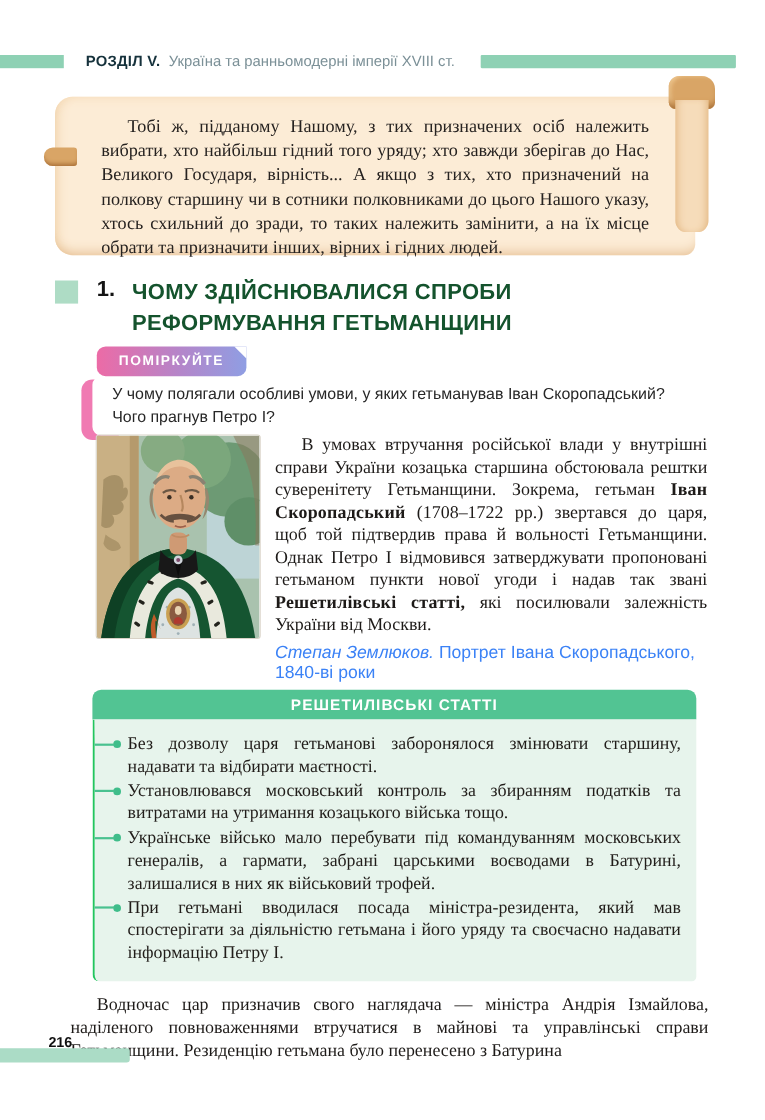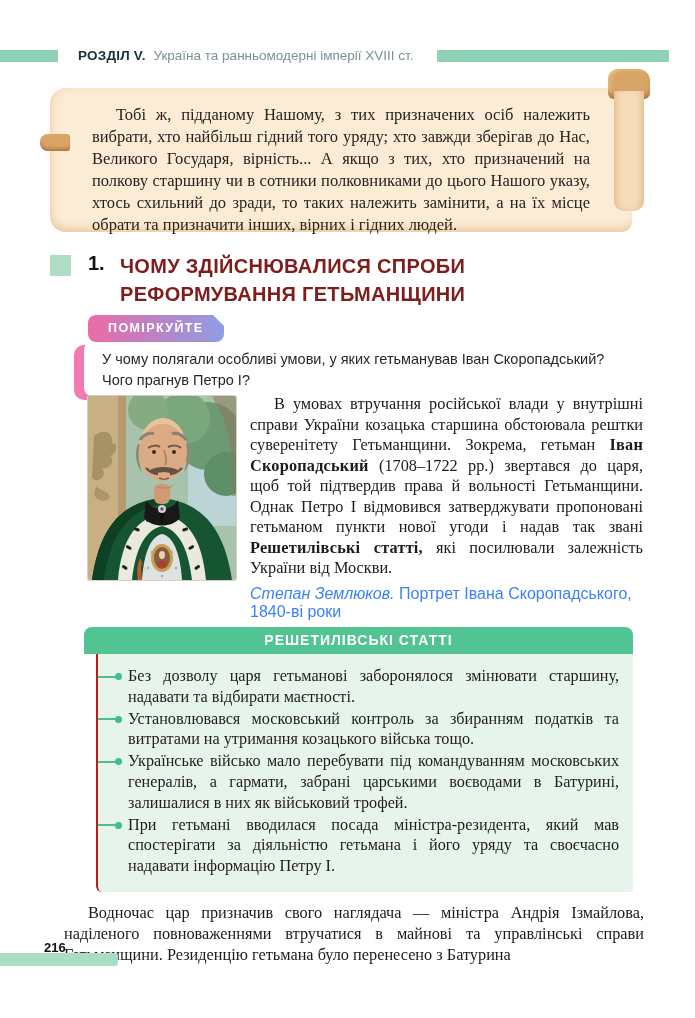--- a/index.html
+++ b/index.html
@@ -49,21 +49,21 @@
 
   
   .sect-square { position:absolute; left:50px; top:255px; width:21px; height:21px; background:#aedcc5; }
   .sect-num {
     position:absolute; left:88px; top:252px;
     font-family:"Liberation Sans", sans-serif; font-weight:bold; font-size:20px; color:#141414;
   }
   .sect-title {
     position:absolute; left:120px; top:252px; width:480px;
     font-family:"Liberation Sans", sans-serif; font-weight:bold; font-size:20px;
-    line-height:28px; color:#7f1d1d; letter-spacing:.3px;
+    line-height:28px; color:#14532d; letter-spacing:.3px;
   }
 
   
   .ponder-badge {
     position:absolute; left:88px; top:315px; z-index:3; height:27px; padding:0 20px;
     background:linear-gradient(90deg,#ec6ba6 0%, #b585c9 55%, #8f9ee3 100%);
     border-radius:8px 0 8px 8px; line-height:27px;
     font-family:"Liberation Sans", sans-serif; font-weight:bold; font-size:12.5px;
     color:#ffffff; letter-spacing:1.4px;
   }
@@ -101,22 +101,22 @@
 
   
   .statti { position:absolute; left:84px; top:627px; width:549px; }
   .statti-head {
     height:27px; background:#52c493; border-radius:8px 8px 0 0;
     text-align:center; line-height:27px;
     font-family:"Liberation Sans", sans-serif; font-weight:bold; font-size:14px;
     color:#ffffff; letter-spacing:1px;
   }
   .statti-body {
-    background:#e7f4ec; border-left:2px solid #b91c1c; border-radius:0 0 4px 6px;
-    padding:12px 14px 14px 30px; min-height:220px;margin-left:12px;
+    background:#e7f4ec; border-left:2px solid #22c55e; border-radius:0 0 4px 6px;
+    padding:12px 14px 14px 30px; min-height:220px;
   }
   .statti-list { list-style:none; }
   .statti-list li {
     position:relative; font-size:16.2px; line-height:20.8px; text-align:justify;
     color:#211d1a; margin-bottom:1px;
   }
   .statti-list li::before { 
     content:""; position:absolute; left:-13px; top:7px; width:7px; height:7px;
     border-radius:50%; background:#3fbd8a;
   }

